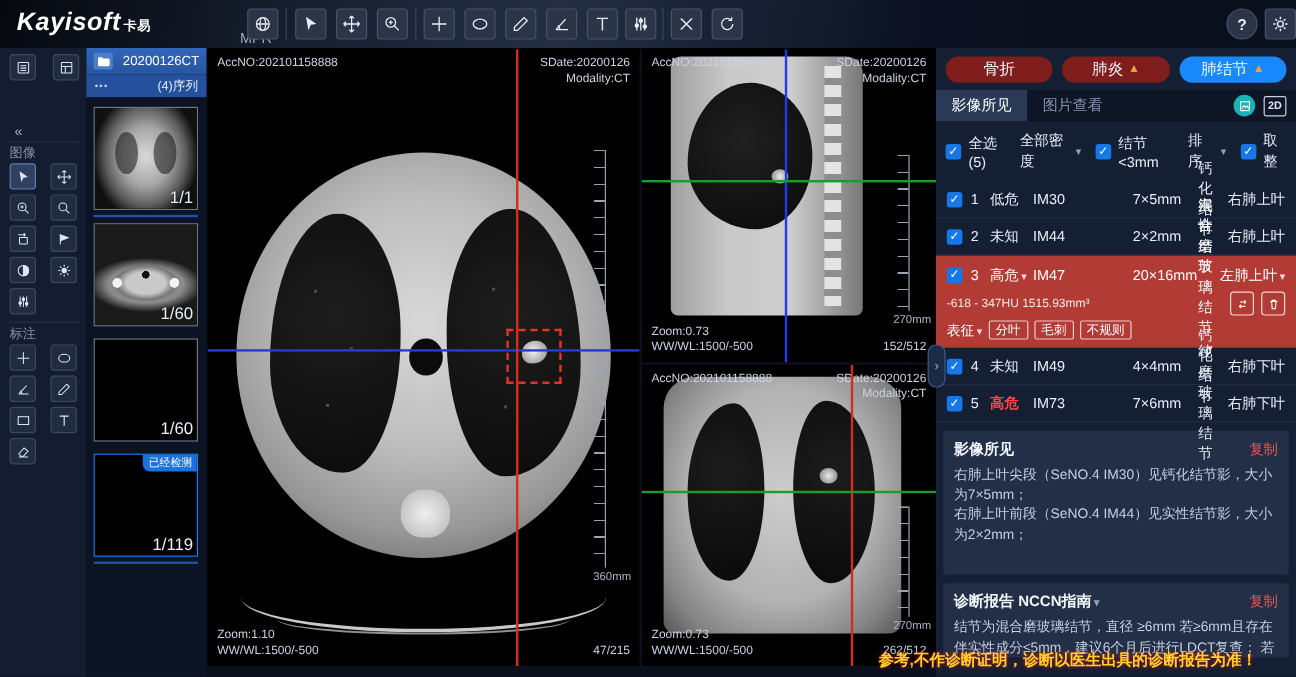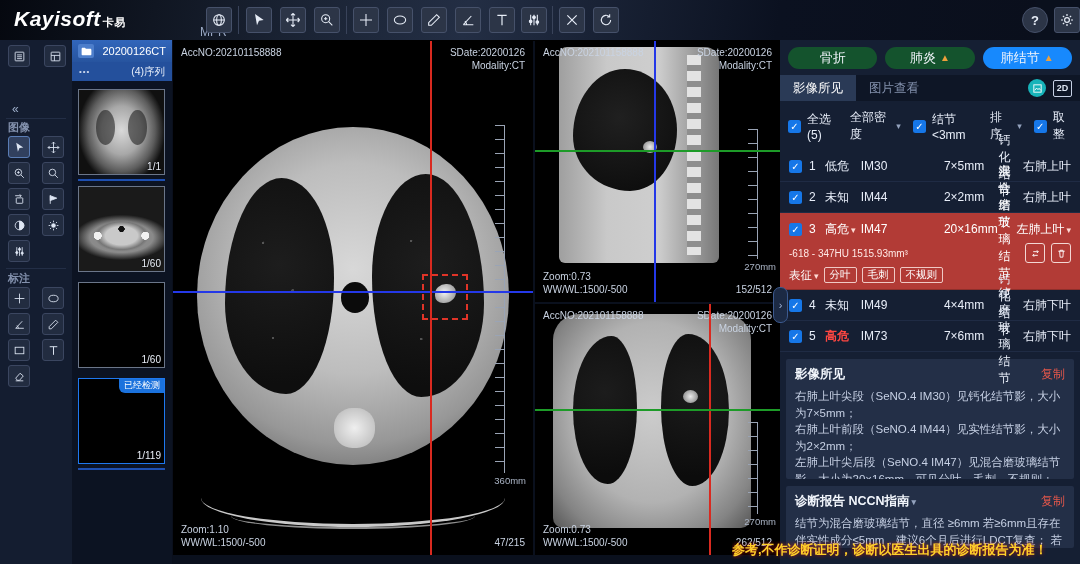--- a/index.html
+++ b/index.html
@@ -21,35 +21,35 @@
   .tsep{position:absolute;top:6px;width:1px;height:28px;background:#39435a;}
   .ic{width:16px;height:16px;display:block;}
   .ic.sm{width:13px;height:13px;}
   
   .tools{position:absolute;left:0;top:40px;width:72px;bottom:0;background:#141d30;border-right:1px solid #0a0f1c;}
   .sbtn{position:absolute;width:22px;height:22px;border-radius:3px;background:#222c40;border:1px solid #3b4660;
     display:flex;align-items:center;justify-content:center;color:#dfe7f4;box-sizing:border-box;cursor:pointer;}
   .sbtn.active{background:#31405e;border-color:#5a7db5;}
   .sbtn .ic{width:13px;height:13px;}
   .collapse{position:absolute;left:12px;top:62px;color:#9fb0cc;font-size:12px;cursor:pointer;}
-  .grouplabel{position:absolute;left:8px;color:#8391ad;font-size:11px;font-weight:bold;}
+  .grouplabel{position:absolute;left:8px;color:#8391ad;font-size:11px;}
   .tools .rule{position:absolute;left:6px;right:6px;height:1px;background:#232e46;}
   
   .thumbs{position:absolute;left:72px;top:40px;width:100px;bottom:0;background:#0c1322;border-right:1px solid #0a0f1c;}
   .series-hd{position:absolute;left:0;top:0;width:100%;height:22px;background:linear-gradient(#3266bb,#27549f);
     display:flex;align-items:center;justify-content:space-between;padding:0 6px;box-sizing:border-box;cursor:pointer;}
   .series-hd .ttl{color:#fff;font-size:11px;}
   .series-hd .fold{width:16px;height:14px;border-radius:2px;background:#4d7ecb;display:flex;align-items:center;justify-content:center;color:#fff;}
   .series-sub{position:absolute;left:0;top:22px;width:100%;height:19px;background:#24509c;
     display:flex;align-items:center;justify-content:space-between;padding:0 7px;box-sizing:border-box;}
   .series-sub .dots{color:#cdd9ee;font-size:8px;letter-spacing:1px;}
   .series-sub .cnt{color:#e6edf9;font-size:10.5px;}
   .thumb{position:absolute;left:6px;width:87px;height:86px;border:1px solid #6b7689;background:#000;box-sizing:border-box;cursor:pointer;overflow:hidden;}
   .thumb.sel{border:1.5px solid #1e78ef;}
-  .thumb .num{position:absolute;right:3px;bottom:2px;color:#e9eef7;font-size:10px;text-shadow:0 0 2px #000;}
+  .thumb .num{position:absolute;right:3px;bottom:2px;color:#e9eef7;font-size:14px;text-shadow:0 0 2px #000;}
   .thumb .badge{position:absolute;right:-1px;top:-1px;background:#1b72dd;color:#fff;font-size:9px;padding:1px 5px;border-radius:0 0 0 6px;}
   .thumb-sep{position:absolute;left:6px;width:87px;height:2px;background:#1e4fb0;}
   .t-img{position:absolute;inset:0;}
   .t-xray{background:radial-gradient(ellipse 58% 72% at 50% 48%,#d9d9d9 0%,#a8a8a8 40%,#5c5c5c 68%,#101010 88%);}
   .t-xray:before,.t-xray:after{content:"";position:absolute;top:24%;width:22%;height:42%;background:rgba(20,20,20,.55);border-radius:50%;}
   .t-xray:before{left:20%;} .t-xray:after{right:20%;}
   .t-neck{background:
     radial-gradient(circle 7px at 22% 58%,#f2f2f2 55%,transparent 60%),
     radial-gradient(circle 7px at 78% 58%,#f2f2f2 55%,transparent 60%),
     radial-gradient(circle 5px at 50% 50%,#111 60%,transparent 66%),
@@ -105,21 +105,21 @@
   .cor-body{position:absolute;left:18px;top:10px;width:198px;height:214px;
     background:radial-gradient(ellipse at 50% 46%,#cccccc 0%,#b2b2b2 55%,#848484 82%,#555 100%);border-radius:26px 26px 10px 10px;}
   .cor-lung{position:absolute;background:radial-gradient(circle at 50% 38%,#1c1c1c,#0c0c0c 85%);}
   .cor-lung.l{left:20px;top:22px;width:64px;height:148px;border-radius:60% 40% 46% 54%/50% 48% 52% 50%;}
   .cor-lung.r{right:22px;top:20px;width:68px;height:152px;border-radius:40% 60% 54% 46%/48% 50% 50% 52%;}
   .cor-nodule{position:absolute;left:148px;top:86px;width:15px;height:13px;border-radius:50%;
     background:radial-gradient(circle,#eaeaea,#8d8d8d 80%);z-index:3;}
   
   .panel{position:absolute;left:780px;top:40px;width:300px;bottom:0;background:#151f33;}
   .modes{display:flex;gap:8px;padding:7px 8px 6px 8px;}
-  .pill{flex:1;height:22px;border-radius:11px;background:#14532d;color:#f2f5fb;font-size:13px;
+  .pill{flex:1;height:22px;border-radius:11px;background:#7f1d1d;color:#f2f5fb;font-size:13px;
     display:flex;align-items:center;justify-content:center;gap:4px;cursor:pointer;}
   .pill.active{background:#1789fd;}
   .warn-tri{color:#eda03c;font-size:10px;line-height:10px;}
   .tabs{height:26px;background:#0e1626;display:flex;align-items:stretch;position:relative;}
   .tab{padding:0 13px;font-size:12.5px;color:#8391ad;display:flex;align-items:center;cursor:pointer;}
   .tab.active{background:#2a3a56;color:#fff;}
   .tab-icons{position:absolute;right:8px;top:4px;display:flex;gap:7px;align-items:center;}
   .teal-ic{width:18px;height:18px;border-radius:50%;background:#17b3b9;display:flex;align-items:center;justify-content:center;color:#fff;cursor:pointer;}
   .teal-ic .ic{width:11px;height:11px;}
   .ic2d{width:17px;height:15px;border:1px solid #c6d0e4;border-radius:2px;color:#dde5f2;font-size:9px;font-weight:bold;
@@ -650,21 +650,20 @@
 
 
   <div class="card findings-card">
     <div class="card-hd">
       <span class="card-ttl">影像所见</span>
       <span class="copy">复制</span>
     </div>
     <div class="card-body">
       <div>右肺上叶尖段（SeNO.4 IM30）见钙化结节影，大小为7×5mm；</div>
       <div>右肺上叶前段（SeNO.4 IM44）见实性结节影，大小为2×2mm；</div>
-      <div>左肺上叶尖后段（SeNO.4 IM47）见混合磨玻璃结节影，大小为20×16mm，可见分叶、毛刺、不规则；</div>
 
     </div>
   </div>
 
   <div class="card report-card">
     <div class="card-hd">
       <span class="card-ttl"><span>诊断报告</span> <span><span>NCCN指南</span><span class="caret">▾</span></span></span>
       <span class="copy">复制</span>
     </div>
     <div class="card-body">结节为混合磨玻璃结节，直径 ≥6mm 若≥6mm且存在伴实性成分≤5mm，建议6个月后进行LDCT复查； 若≥6mm且存在伴实性成分6～7mm，建议3个月后行LDCT或考虑PET／CT复查；</div>

